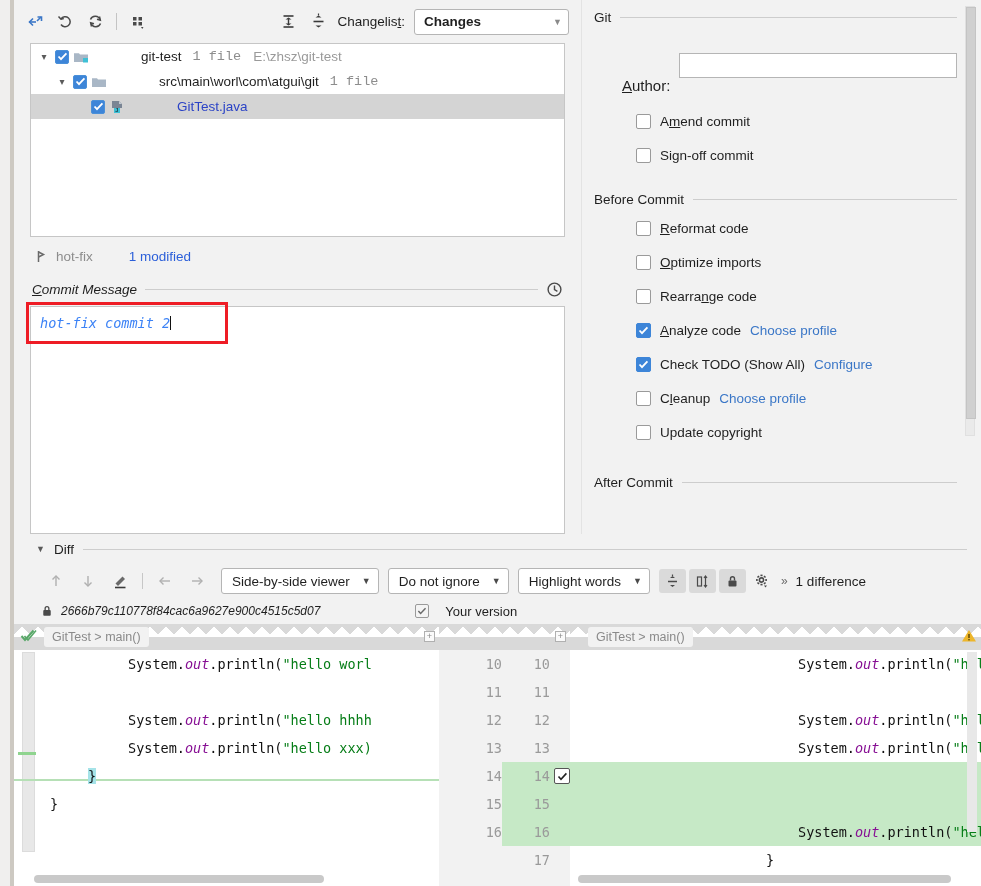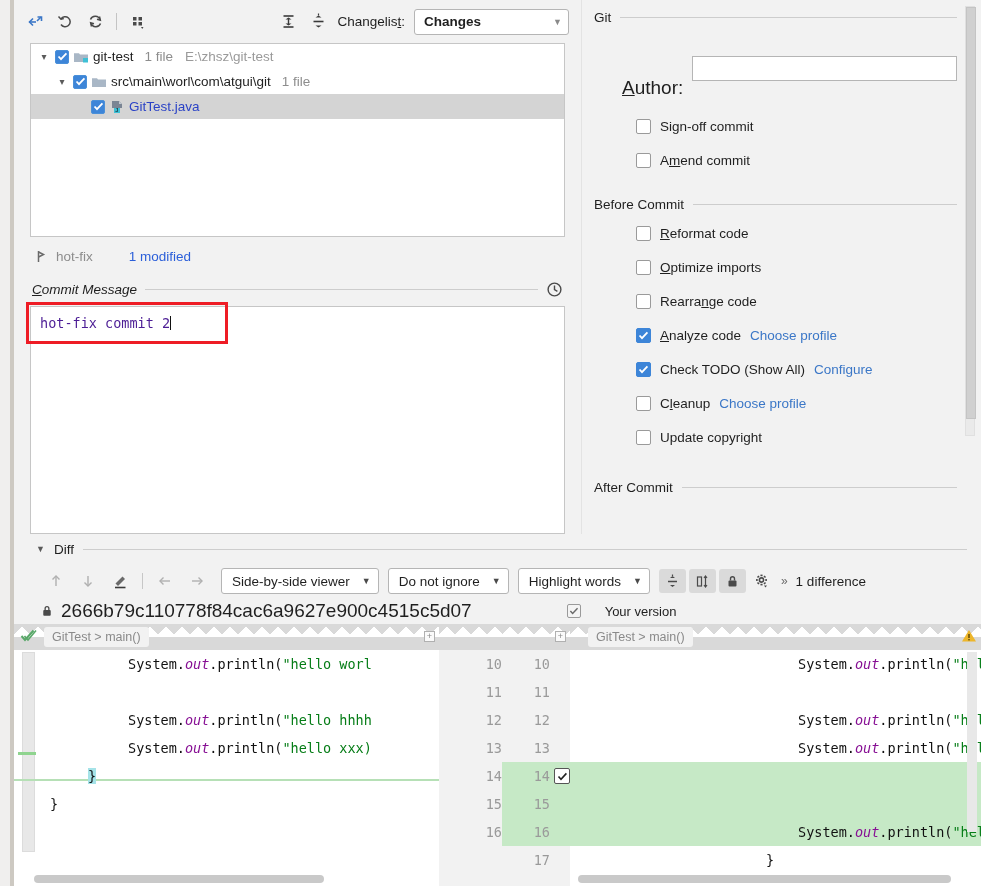--- a/index.html
+++ b/index.html
@@ -44,52 +44,52 @@
   .tree-box { margin:0 16px; border:1px solid #c6c6c6; background:#fff; height:196px; overflow:hidden; }
   .tree-row { display:flex; align-items:center; height:25px; padding-left:6px; gap:4px; font-size:13.5px; white-space:nowrap;}
   .tree-row.selected { background:#d4d4d4; }
   .tw { width:14px; display:flex; align-items:center; justify-content:center; color:#5a5a5a; font-size:10px;}
   .cb {
     width:14px; height:14px; border:1px solid #4a90d9; border-radius:2px; background:#3d85d8;
     display:inline-flex; align-items:center; justify-content:center; flex:0 0 14px;
   }
   .cb svg { display:block; }
   .ficon { width:16px; height:16px; flex:0 0 16px; position:relative; }
-  .tname { color:#1f1f1f; }
+  .tname { color:#1f1f1f;margin-left:48px; }
   .tname.link { color:#2b43c6; }
-  .tmeta { color:#8d8d8d; margin-left:7px; }
+  .tmeta { color:#8d8d8d; margin-left:7px;font-family:Liberation Mono, monospace; }
   .tpath { color:#9a9a9a; margin-left:8px; }
   .indent1 { padding-left:24px; }
   .indent2 { padding-left:60px; }
 
   
   .branch-row { display:flex; align-items:center; height:28px; padding-left:20px; gap:7px; margin-top:6px; font-size:13.5px;}
   .branch-name { color:#8d8d8d; }
   .branch-mod { color:#2b5fd9; margin-left:29px; }
 
   
   .cm-header { display:flex; align-items:center; padding:0 18px 0 18px; height:26px; margin-top:6px; gap:8px;}
   .cm-title { font-size:13.5px; white-space:nowrap;font-style:italic;}
   .cm-title .mn { text-decoration:underline;}
   .cm-rule { flex:1 1 auto; height:1px; background:#cdcdcd; }
   .cm-box { margin:4px 16px 0 16px; height:231px; border:1px solid #c6c6c6; background:#fff; position:relative; }
   .cm-text {
-    font-family:"DejaVu Sans Mono", monospace; font-size:13.5px; color:#4c1d95;
-    padding:8px 9px; white-space:pre; letter-spacing:0px;
+    font-family:"DejaVu Sans Mono", monospace; font-size:13.5px; color:#3b82f6;
+    padding:8px 9px; white-space:pre; letter-spacing:0px;font-style:italic;
   }
   .caret { display:inline-block; width:1px; height:14px; background:#111; vertical-align:-2px; margin-left:0px;}
   .redbox { position:absolute; border:3px solid #ee1c25; pointer-events:none; }
 
   
   .opts { padding:10px 0 0 12px; position:relative; height:100%; }
   .group-head { display:flex; align-items:center; gap:9px; padding-right:24px; margin-bottom:4px; }
   .group-title { font-size:13.5px; white-space:nowrap; }
   .group-rule { flex:1 1 auto; height:1px; background:#cdcdcd; }
   .author-row { display:flex; align-items:center; margin:12px 24px 10px 0; gap:9px; padding-left:28px;}
-  .author-label { font-size:19px; white-space:nowrap;margin-top:40px;}
+  .author-label { font-size:15px; white-space:nowrap;margin-top:40px;}
   .author-label .mn { text-decoration:underline; }
   .author-input { flex:1 1 auto; height:25px; background:#fff; border:1px solid #b5b5b5; }
   .opt-row { display:flex; align-items:center; gap:9px; height:34px; padding-left:42px; font-size:13.5px; white-space:nowrap;}
   .cb-sq { width:15px; height:15px; border:1px solid #9a9a9a; background:#fff; border-radius:2px; flex:0 0 15px; display:inline-flex; align-items:center; justify-content:center;}
   .cb-sq.on { background:#3d85d8; border-color:#3d85d8; }
   .lnk { color:#3b77c7; }
   .mn { text-decoration:underline; }
   .spacer-20 { height:20px; }
   .vscroll { position:absolute; top:6px; right:6px; width:10px; height:430px; background:#eaeaea; border:1px solid #e0e0e0;}
   .vscroll .thumb { position:absolute; top:0; left:0; width:10px; height:412px; background:#d0d0d0; border:1px solid #c4c4c4;}
@@ -109,22 +109,22 @@
     display:flex; align-items:center; padding:0 7px 0 10px; font-size:13.5px;
     gap:12px; margin-right:9px; white-space:nowrap;
   }
   .dcombo .carat { color:#4a4a4a; font-size:9px; }
   .togbtn { width:27px; height:24px; background:#dadada; border-radius:3px; display:flex; align-items:center; justify-content:center; margin-right:3px;}
   .plainbtn { width:27px; height:24px; display:flex; align-items:center; justify-content:center; }
   .chev { color:#6a6a6a; font-size:12px; padding:0 5px; }
   .diffcount { font-size:13.5px; margin-left:3px; white-space:nowrap;}
 
   .hash-row { display:flex; align-items:center; height:26px; padding-left:26px; gap:7px; }
-  .hash-txt { font-size:19px; }
-  .yourver { display:flex; align-items:center; gap:24px; margin-left:auto; padding-right:0px;}
+  .hash-txt { font-size:12px;font-style:italic; }
+  .yourver { display:flex; align-items:center; gap:16px; margin-left:auto; padding-right:0px;}
   .cb-gray { width:14px; height:14px; border:1px solid #9a9a9a; background:#f4f4f4; border-radius:2px; display:inline-flex; align-items:center; justify-content:center; flex:0 0 14px;}
 
   
   .editors { flex:1 1 auto; display:flex; min-height:0; position:relative; }
   .ed { position:relative; background:#fff; overflow:hidden; }
   .ed-left { width:425px; flex:0 0 425px; border-right:0; }
   .gutter-col { width:63px; flex:0 0 63px; background:#f2f2f2; position:relative; }
   .gutter-col.g2 { width:68px; flex:0 0 68px; }
   .ed-right { flex:1 1 auto; }
 
@@ -330,25 +330,25 @@
             <span class="group-rule"></span>
           </div>
 
           <div class="author-row">
             <span class="author-label"><span class="mn">A</span>uthor:</span>
             <span class="author-input"></span>
           </div>
 
           <div class="opt-row">
             <span class="cb-sq"></span>
+            <span>A<span class="mn">m</span>end commit</span>
+          </div>
+          <div class="opt-row">
+            <span class="cb-sq"></span>
             <span>Si<span class="mn">g</span>n-off commit</span>
-          </div>
-          <div class="opt-row">
-            <span class="cb-sq"></span>
-            <span>A<span class="mn">m</span>end commit</span>
           </div>
 
           <div class="spacer-20"></div>
 
           <div class="group-head">
             <span class="group-title">Before Commit</span>
             <span class="group-rule"></span>
           </div>
 
           <div class="opt-row">

